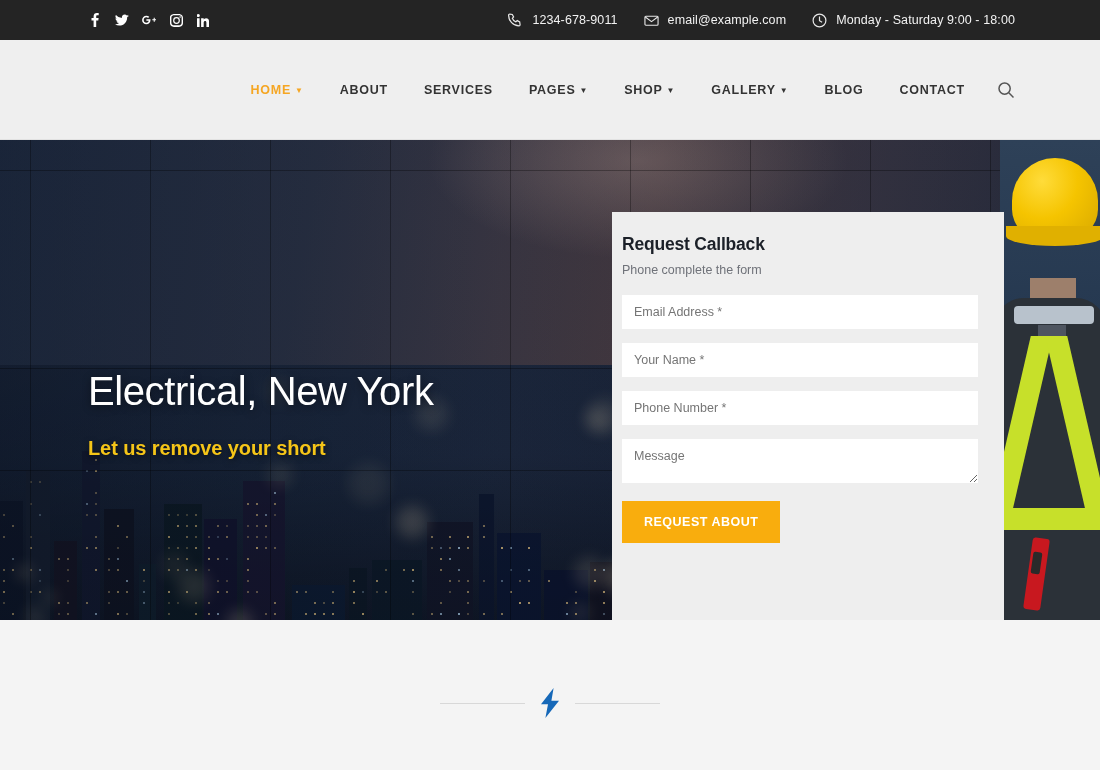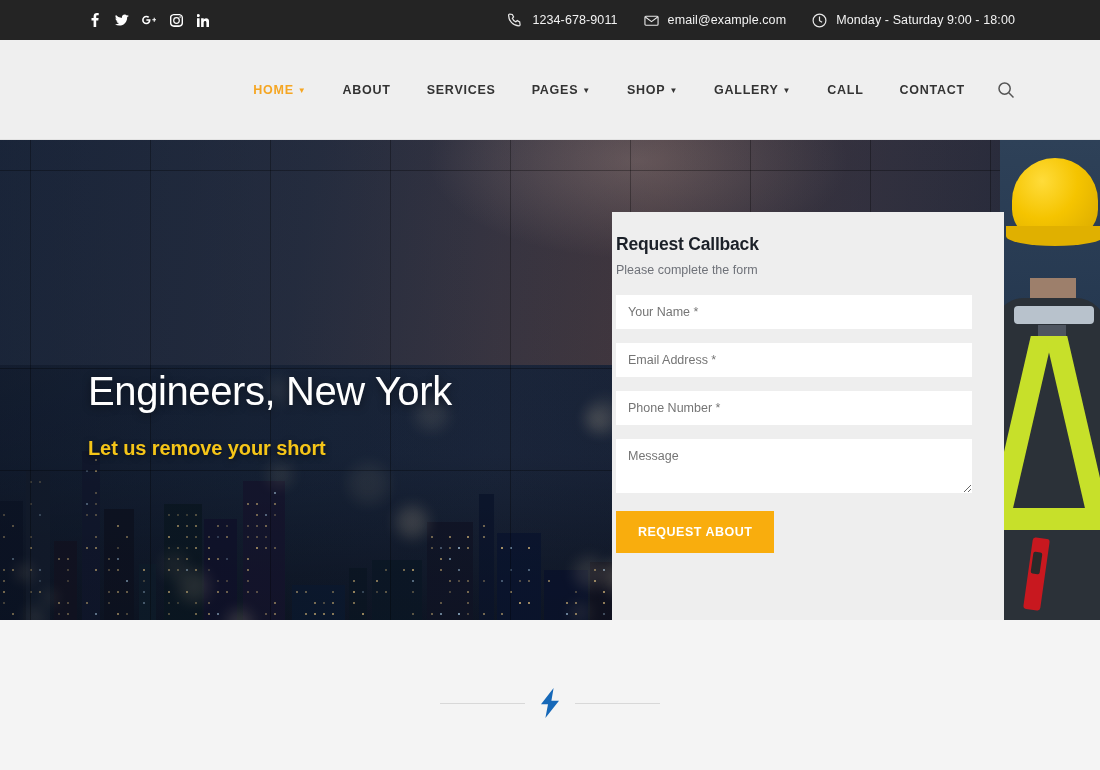--- a/index.html
+++ b/index.html
@@ -112,31 +112,31 @@
   .w-vestL{ position:absolute; left:10px; top:196px; width:22px; height:180px; background:#c7e02a; transform:skewX(-13deg); }
   .w-vestR{ position:absolute; left:66px; top:196px; width:22px; height:180px; background:#c7e02a; transform:skewX(13deg); }
   .w-belt{ position:absolute; left:2px; top:368px; width:104px; height:22px; background:#c7e02a; }
   .w-tool{ position:absolute; left:28px; top:398px; width:17px; height:72px; background:#c8181f; border-radius:3px; transform:rotate(8deg); }
   .w-tooli{ position:absolute; left:32px; top:412px; width:9px; height:22px; background:#2a2a2a; border-radius:2px; transform:rotate(8deg);}
   .w-tag{ position:absolute; left:38px; top:185px; width:28px; height:11px; background:#4e5560; }
 
   
   .formcard{
     position:absolute; left:612px; top:72px; width:392px; height:408px;
-    background:#eeeeee; padding:22px 18px 0 4px;
+    background:#eeeeee; padding:22px 18px 0 10px;
   }
   .formcard h3{ font-size:17.5px; color:#1b2028; letter-spacing:-.2px; }
   .formcard .fsub{ font-size:12.5px; color:#6f7279; margin-top:8px; }
   .fields{ margin-top:18px; }
   .fields input, .fields textarea{
     display:block; width:356px; background:#ffffff; border:0; outline:0;
     font-family:"Liberation Sans", sans-serif; font-size:12.5px; color:#8a8d93;
     padding:0 12px; height:34px; margin-bottom:14px;
   }
-  .fields textarea{ height:54px; padding-top:10px; resize:vertical; line-height:1.2; }
+  .fields textarea{ height:44px; padding-top:10px; resize:vertical; line-height:1.2; }
   .submitbtn{
     margin-top:4px; background:#f9ad0d; color:#ffffff; border:0;
     font-family:"Liberation Sans", sans-serif; font-size:12.5px; font-weight:bold;
     letter-spacing:.5px; padding:14px 22px; cursor:pointer;
   }
 
   
   .services{ width:1100px; background:#f4f4f4; padding-top:46px; text-align:center; }
   .services h2{
     font-size:34px; font-weight:bold; color:#1b2028; letter-spacing:-.3px;
@@ -227,21 +227,21 @@
     </a>
     <a class="nitem" href="#">
       <span>SHOP</span>
       <span class="chev">▼</span>
     </a>
     <a class="nitem" href="#">
       <span>GALLERY</span>
       <span class="chev">▼</span>
     </a>
     <a class="nitem" href="#">
-      <span>CALL</span>
+      <span>BLOG</span>
     </a>
     <a class="nitem" href="#">
       <span>CONTACT</span>
     </a>
     <a class="searchbtn" href="#">
       <svg width="18" height="18" viewBox="0 0 18 18" stroke-width="1.5">
           <circle cx="7.6" cy="7.6" r="5.6"></circle>
           <path d="M11.8 11.8 16.5 16.5"></path>
         </svg>
     </a>
@@ -734,21 +734,21 @@
         <div class="grid-v" style="left: 990px;"></div>
         <div class="grid-h" style="top: 30px;"></div>
         <div class="grid-h" style="top: 228px;"></div>
         <div class="grid-h" style="top: 330px;"></div>
       </div>
   </div>
 
   <div class="hero-copy">
     <h1>
       <br>
-      <span>Engineers, New York</span>
+      <span>Electrical, New York</span>
     </h1>
     <div class="sub">Let us remove your short</div>
   </div>
 
   <div class="worker">
     <div class="w-bg"></div>
     <div class="w-neck"></div>
     <div class="w-body"></div>
     <div class="w-collar"></div>
     <div class="w-helmet"></div>
@@ -756,24 +756,24 @@
     <div class="w-tag"></div>
     <div class="w-vestL"></div>
     <div class="w-vestR"></div>
     <div class="w-belt"></div>
     <div class="w-tool"></div>
     <div class="w-tooli"></div>
   </div>
 
   <div class="formcard">
     <h3>Request Callback</h3>
-    <div class="fsub">Please complete the form</div>
+    <div class="fsub">Phone complete the form</div>
     <div class="fields">
+      <input type="text" placeholder="Email Address *" style="">
       <input type="text" placeholder="Your Name *" style="">
-      <input type="text" placeholder="Email Address *" style="">
       <input type="text" placeholder="Phone Number *" style="">
       <textarea placeholder="Message" style=""></textarea>
       <button class="submitbtn">REQUEST ABOUT</button>
     </div>
   </div>
 </div>
 
 <div class="services">
   <div class="divider">
     <span class="dline"></span>

